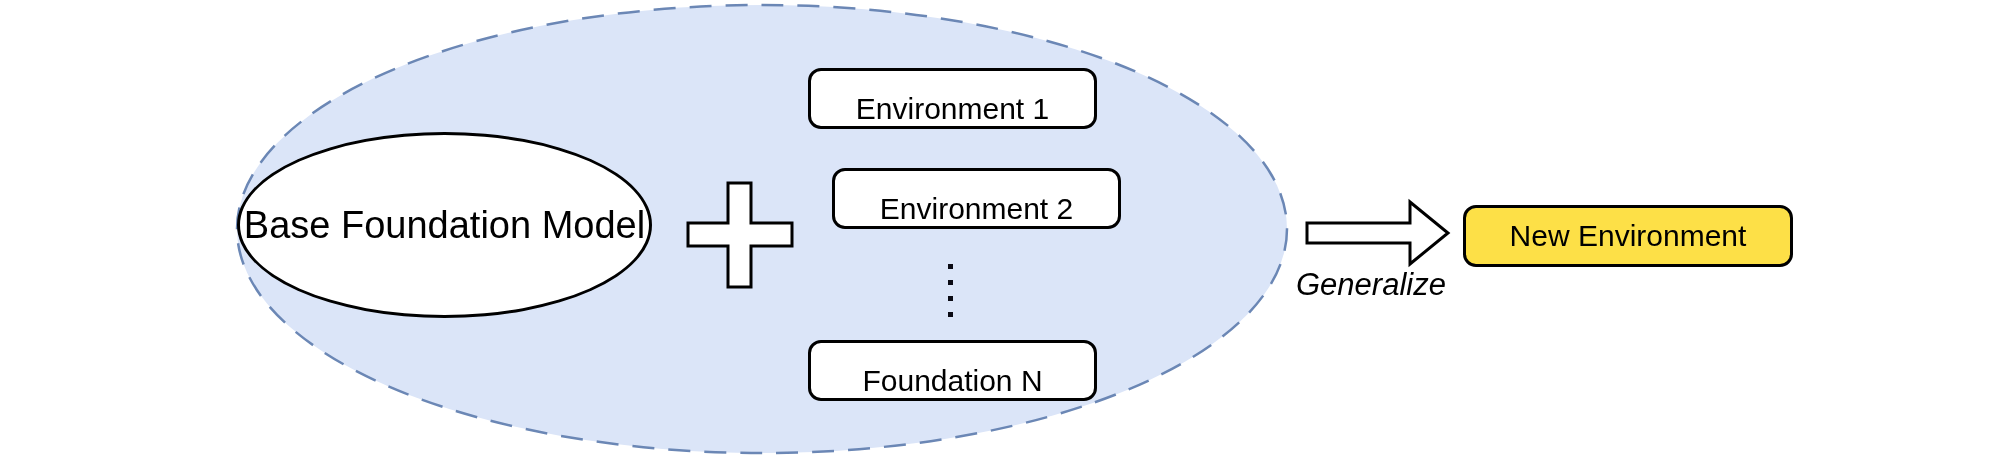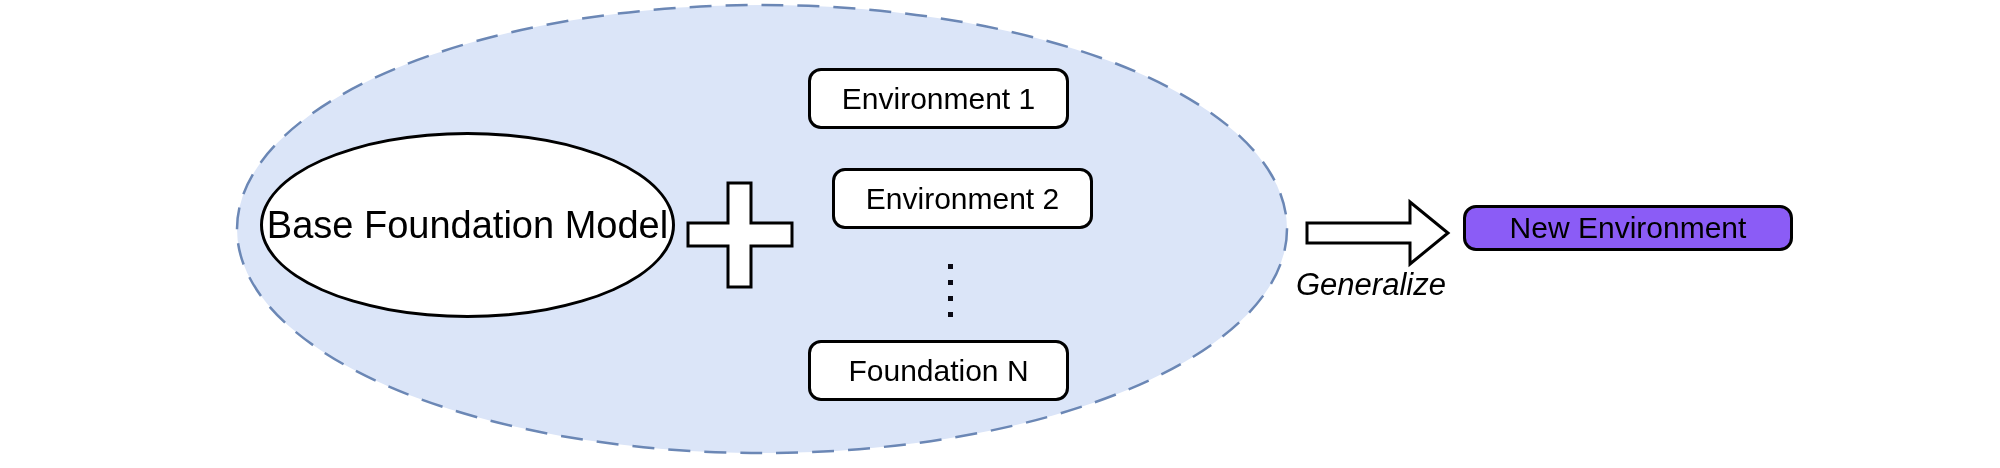--- a/index.html
+++ b/index.html
@@ -21,21 +21,21 @@
   
   .cluster-svg {
     left: 235px;
     top: 3px;
     width: 1054px;
     height: 452px;
   }
 
   
   .base-ellipse {
-    left: 260px;
+    left: 237px;
     top: 132px;
     width: 415px;
     height: 186px;
     background: #ffffff;
     border: 3px solid #000000;
     border-radius: 50%;
     display: flex;
     align-items: center;
     justify-content: center;
     font-size: 38px;
@@ -48,27 +48,27 @@
   .plus-svg {
     left: 686px;
     top: 181px;
     width: 108px;
     height: 108px;
   }
 
   
   .env-box {
     left: 808px;
-    width: 261px;
+    width: 289px;
     height: 61px;
     background: #ffffff;
     border: 3px solid #000000;
     border-radius: 13px;
     display: flex;
-    align-items: center;
+    align-items: flex-end;
     justify-content: center;
     font-size: 30px;
     white-space: nowrap;
     box-sizing: border-box;
   }
   .env-1 { top: 68px; }
   .env-2 { top: 168px; margin-left: 24px; }
   .env-n { top: 340px; }
 
   
@@ -100,22 +100,22 @@
     line-height: 38px;
     white-space: nowrap;
     font-style: italic;
   }
 
   
   .target-box {
     left: 1463px;
     top: 205px;
     width: 330px;
-    height: 46px;
-    background: #8b5cf6;
+    height: 62px;
+    background: #fde047;
     border: 3px solid #000000;
     border-radius: 13px;
     display: flex;
     align-items: center;
     justify-content: center;
     font-size: 30px;
     white-space: nowrap;
     box-sizing: border-box;
   }
 </style>

